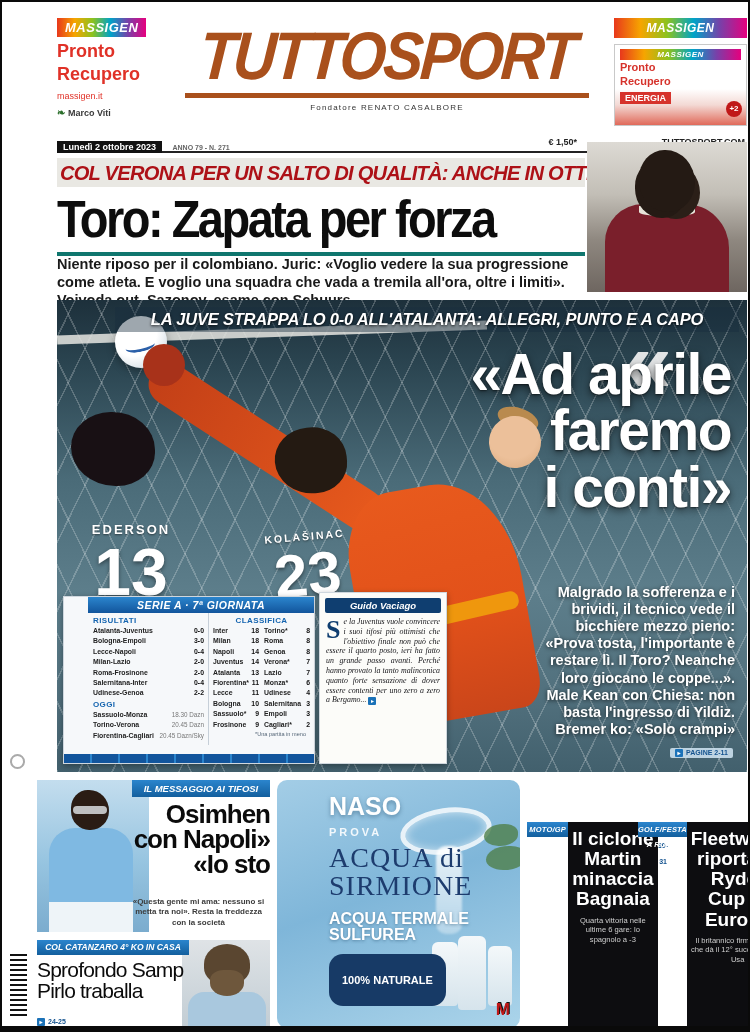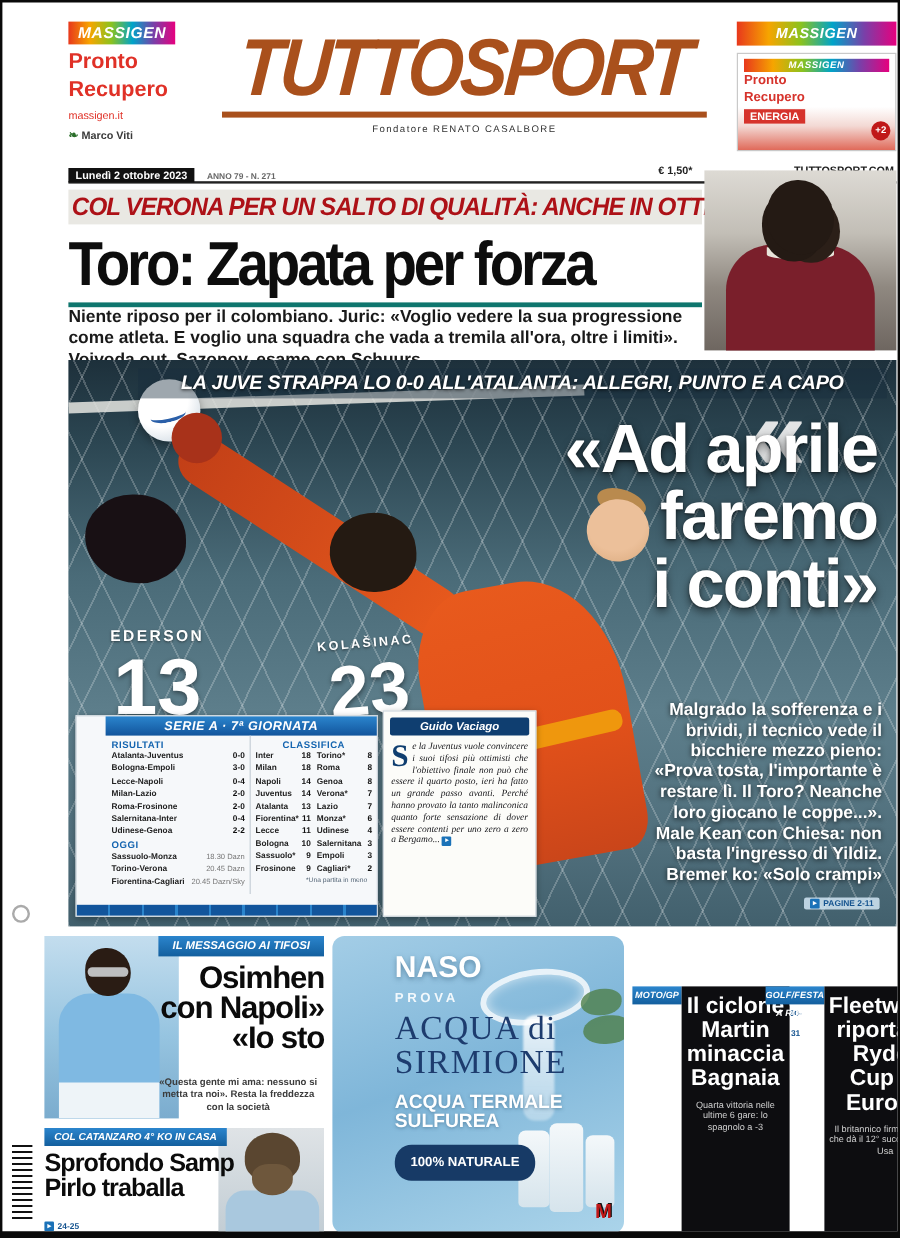--- a/index.html
+++ b/index.html
@@ -151,38 +151,38 @@
   .osi-deck { position:absolute; left:90px; right:0; bottom:4px; font-size:8px; color:#3c3c3c; font-weight:bold;
               line-height:1.3; text-align:center; }
 
   .samp { position:absolute; left:35px; top:938px; width:233px; height:88px; }
   .samp-photo { position:absolute; right:0; top:0; width:88px; height:88px; overflow:hidden;
                 background:linear-gradient(180deg,#dfe3e6 0%,#c2cdd4 100%); }
   .samp-hair { position:absolute; left:22px; top:4px; width:46px; height:40px; background:#5a4630; border-radius:50% 50% 40% 40%; }
   .samp-beard { position:absolute; left:28px; top:30px; width:34px; height:26px; background:#6e573c; border-radius:40% 40% 50% 50%; }
   .samp-shirt { position:absolute; left:6px; top:52px; width:78px; height:36px; background:#a9c8de; border-radius:16px 16px 0 0; }
   .samp-kicker { position:absolute; left:0; top:0; width:152px; height:15px; font-size:8.5px; line-height:15px; }
-  .samp-head { position:absolute; left:0; top:20px; font-size:21px; font-weight:bold; color:#0b0b0b; line-height:.98; letter-spacing:-0.8px; }
+  .samp-head { position:absolute; left:0; top:20px; font-size:21px; font-weight:normal; color:#0b0b0b; line-height:.98; letter-spacing:-0.8px; }
   .samp-badge { position:absolute; left:0; bottom:2px; font-size:7px; font-weight:bold; color:#14538f; }
 
   .adcenter { position:absolute; left:275px; top:778px; width:243px; height:248px; border-radius:10px; overflow:hidden;
               background:linear-gradient(160deg,#a3cde6 0%,#7fb6d9 45%,#abd4ea 100%); }
   .adc-swirl { position:absolute; right:28px; top:28px; width:92px; height:46px; border:5px solid rgba(255,255,255,.8);
                border-radius:50%; transform:rotate(-8deg); box-shadow:inset 0 0 10px rgba(255,255,255,.6); }
   .adc-spray { position:absolute; right:58px; top:66px; width:26px; height:88px;
                background:linear-gradient(180deg,rgba(255,255,255,.85),rgba(255,255,255,.35)); filter:blur(1px); border-radius:10px; }
   .adc-bottle { position:absolute; background:linear-gradient(180deg,#f4f8fa,#d6e4ec); border-radius:6px 6px 4px 4px; }
   .adc-leaf { position:absolute; background:#4f7f4a; border-radius:60% 40% 55% 45%; opacity:.8; }
   .adc-text { position:absolute; left:14px; top:14px;margin-left:38px; }
   .adc-naso { color:#fff; font-weight:bold; font-size:25px; line-height:.98; text-shadow:0 2px 4px rgba(40,80,110,.5); }
   .adc-prova { color:#f2f8fc; font-weight:bold; font-size:11px; letter-spacing:3px; margin:7px 0 6px; }
   .adc-brand { font-family:"Liberation Serif", serif; color:#1d3c6e; font-size:28px; letter-spacing:1px; line-height:1.02; }
   .adc-term { color:#fff; font-weight:bold; font-size:16px; line-height:1.05; margin-top:10px; text-shadow:0 1px 3px rgba(40,80,110,.5); }
   .adc-badge { display:inline-block; margin-top:10px; background:#173a66; color:#fff; font-weight:bold; font-size:11px;
-               padding:9px 13px; border-radius:14px; }
+               padding:20px 13px; border-radius:14px; }
   .adc-logo { position:absolute; right:10px; bottom:8px; color:#c01818; font-weight:bold; font-size:17px;
               text-shadow:1px -1px 0 #111; }
 
   .minicol { position:absolute; top:820px; height:248px; display:flex; flex-direction:row; }
   .mc-moto { left:525px; width:104px; }
   .mc-golf { left:636px; width:109px; }
   .mc-kicker { height:15px; font-size:7.5px; line-height:15px; letter-spacing:.2px; }
   .mc-photo { height:104px; position:relative; overflow:hidden; }
   .moto-bg { background:linear-gradient(180deg,#bcbcc2 0%,#8e8e96 40%,#3c3c46 100%); }
   .golf-bg { background:linear-gradient(180deg,#d3e6f0 0%,#a8cadd 60%,#8fb6cc 100%); }

